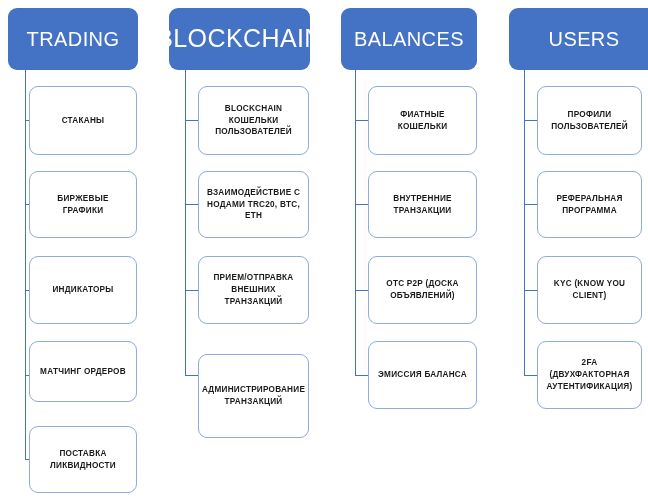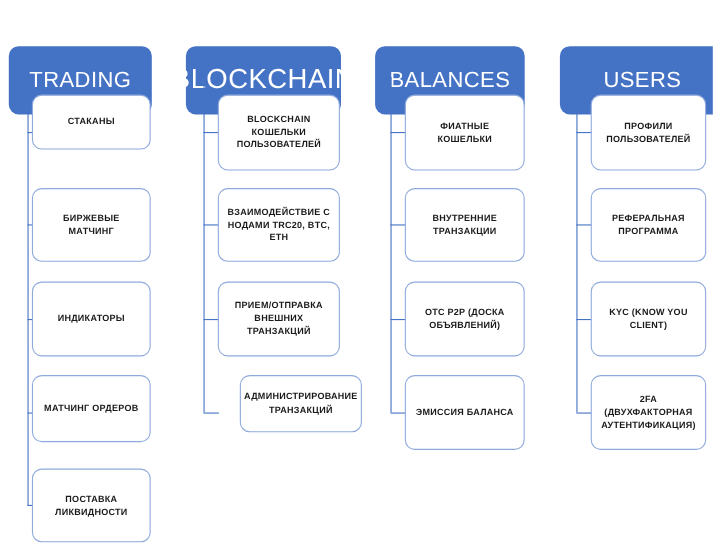--- a/index.html
+++ b/index.html
@@ -33,21 +33,20 @@
     display: flex;
     align-items: center;
     justify-content: center;
     color: #ffffff;
     font-size: 20px;
     font-weight: 400;
     letter-spacing: 0.4px;
     text-align: center;
     line-height: 1.1;
     white-space: nowrap;
-    margin-top: 34px;
   }
   
   .node-box {
     position: absolute;
     box-sizing: border-box;
     background: #ffffff;
     border: 1px solid #8FAADC;
     border-radius: 9px;
     display: flex;
     align-items: center;
@@ -77,27 +76,27 @@
 
 <div id="diagram">
 
   <div class="column">
     <div class="header-box" style="left:8px; top:8px; width:130px; height:62px;">
       <span>TRADING</span>
     </div>
     <div class="trunk" style="left:25px; top:70px; height:390px;"></div>
 
     <div class="stub" style="left:25px; top:120px; width:5px;"></div>
-    <div class="node-box" style="left:29px; top:86px; width:108px; height:50px;">
+    <div class="node-box" style="left:29px; top:86px; width:108px; height:69px;">
       <span>СТАКАНЫ</span>
     </div>
 
     <div class="stub" style="left:25px; top:204px; width:5px;"></div>
     <div class="node-box" style="left:29px; top:171px; width:108px; height:67px;">
-      <span>БИРЖЕВЫЕ МАТЧИНГ</span>
+      <span>БИРЖЕВЫЕ ГРАФИКИ</span>
     </div>
 
     <div class="stub" style="left:25px; top:290px; width:5px;"></div>
     <div class="node-box" style="left:29px; top:256px; width:108px; height:68px;">
       <span>ИНДИКАТОРЫ</span>
     </div>
 
     <div class="stub" style="left:25px; top:375px; width:5px;"></div>
     <div class="node-box" style="left:29px; top:341px; width:108px; height:61px;">
       <span>МАТЧИНГ ОРДЕРОВ</span>
@@ -124,21 +123,21 @@
     <div class="node-box" style="left:198px; top:171px; width:111px; height:67px;">
       <span>ВЗАИМОДЕЙСТВИЕ С НОДАМИ TRC20, BTC, ETH</span>
     </div>
 
     <div class="stub" style="left:185px; top:290px; width:14px;"></div>
     <div class="node-box" style="left:198px; top:256px; width:111px; height:68px;">
       <span>ПРИЕМ/ОТПРАВКА ВНЕШНИХ ТРАНЗАКЦИЙ</span>
     </div>
 
     <div class="stub" style="left:185px; top:375px; width:14px;"></div>
-    <div class="node-box" style="left:198px; top:341px; width:111px; height:52px;margin-left:20px;">
+    <div class="node-box" style="left:198px; top:354px; width:111px; height:84px;">
       <span>АДМИНИСТРИРОВАНИЕ ТРАНЗАКЦИЙ</span>
     </div>
   </div>
 
   <div class="column">
     <div class="header-box" style="left:341px; top:8px; width:136px; height:62px;">
       <span>BALANCES</span>
     </div>
     <div class="trunk" style="left:355px; top:70px; height:305px;"></div>
 

